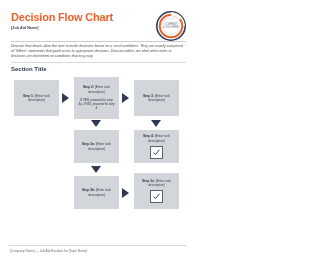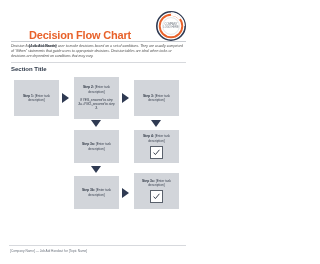--- a/index.html
+++ b/index.html
@@ -15,21 +15,21 @@
     color: #3c3c3c;
     position: relative;
   }
 
   .page {
     position: relative;
     width: 195px;
     height: 264px;
     background: #ffffff;
     box-sizing: border-box;
-    padding: 18px;
+    padding: 0;
   }
 
   
   .header {
     position: relative;
     padding: 11px 10px 0 11px;
     height: 36px;
     box-sizing: border-box;
   }
   .doc-title {

